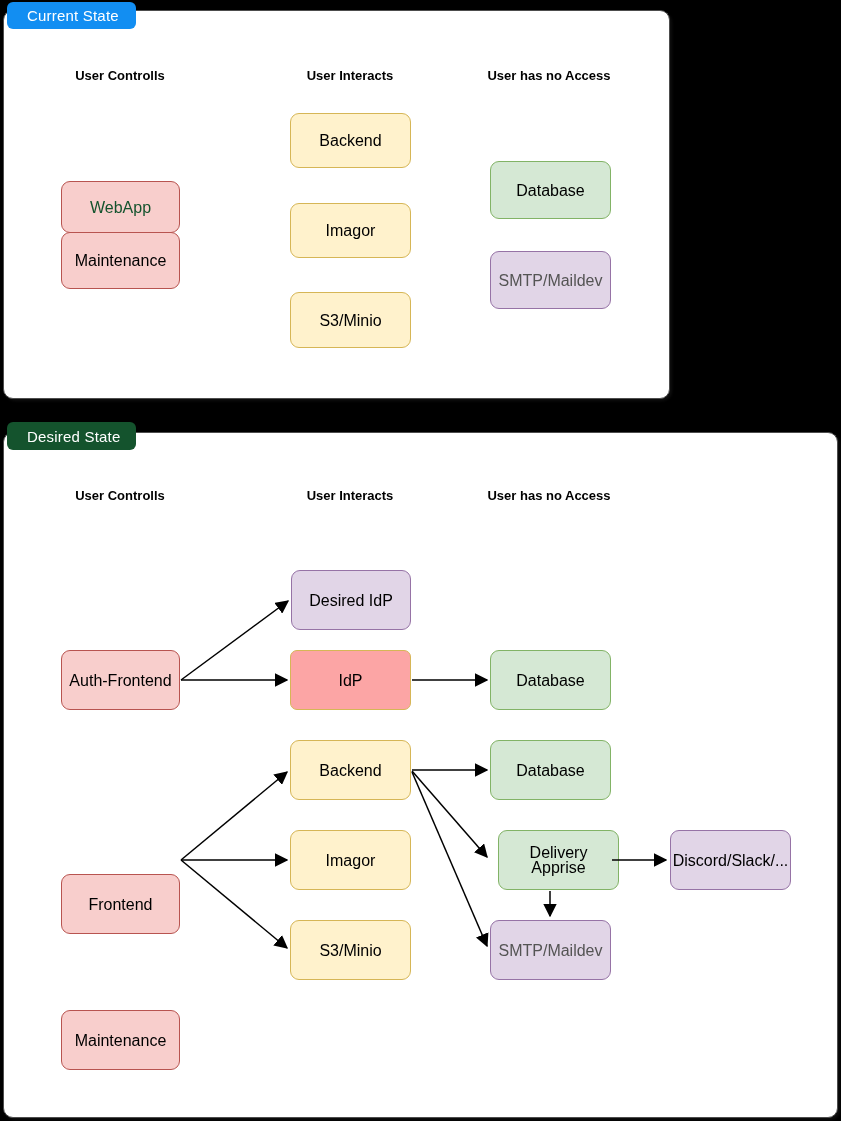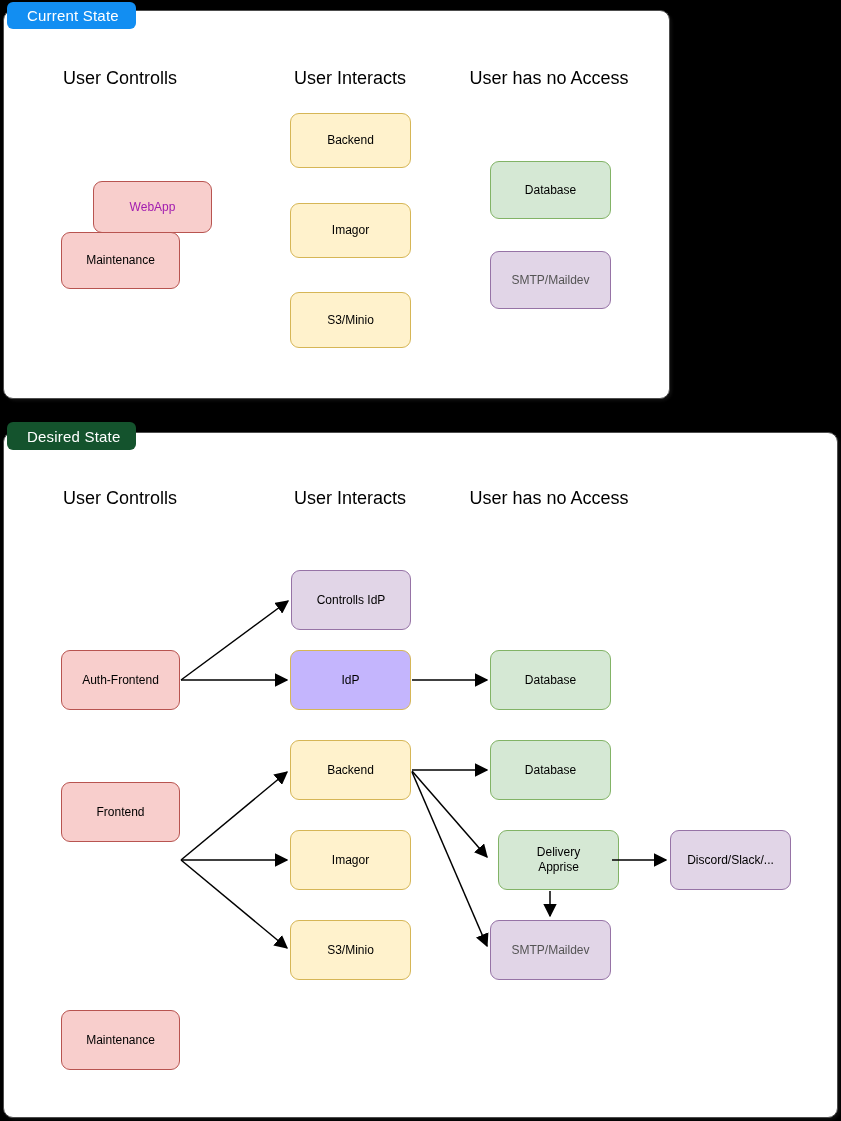--- a/index.html
+++ b/index.html
@@ -13,59 +13,59 @@
     position:absolute;background:#FFFFFF;border:1px solid #4D4D4D;
     border-radius:10px;box-sizing:border-box;z-index:1;
     box-shadow:2px 2px 3px rgba(255,255,255,0.06);
   }
   .tab{
     position:absolute;border-radius:6px;color:#FFFFFF;font-size:15px;
     display:flex;align-items:center;padding-left:20px;box-sizing:border-box;
     z-index:3;letter-spacing:.2px;
   }
   .hdr{
-    position:absolute;transform:translateX(-50%);font-weight:normal;
-    font-size:18px;color:#000;white-space:nowrap;z-index:2;
+    position:absolute;transform:translateX(-50%);font-weight:bold;
+    font-size:13px;color:#000;white-space:nowrap;z-index:2;
   }
   .node{
     position:absolute;border-radius:9px;border:1px solid;
     display:flex;align-items:center;justify-content:center;text-align:center;
-    font-size:12px;line-height:15px;box-sizing:border-box;white-space:pre-line;
+    font-size:16px;line-height:15px;box-sizing:border-box;white-space:pre-line;
     z-index:2;color:#000;
   }
   svg.edges{position:absolute;left:0;top:0;z-index:4;pointer-events:none;}
 </style>
 </head>
 <body>
 
 <div class="stage">
   <div class="panel" style="left: 3px; top: 10px; width: 667px; height: 389px; background: rgb(255, 255, 255); border-color: rgb(77, 77, 77);"></div>
     <div class="tab" style="left: 7px; top: 2px; width: 129px; height: 27px; background: rgb(18, 142, 242);">Current State</div>
     <div class="hdr" style="left: 120px; top: 68px;">User Controlls</div>
     <div class="hdr" style="left: 350px; top: 68px;">User Interacts</div>
     <div class="hdr" style="left: 549px; top: 68px;">User has no Access</div>
-    <div class="node" style="left: 61px; top: 181px; width: 119px; height: 52px; background: rgb(248, 206, 204); border-color: rgb(184, 84, 80); color: #a21caf; margin-left: 32px;">WebApp</div>
+    <div class="node" style="left: 61px; top: 181px; width: 119px; height: 52px; background: rgb(248, 206, 204); border-color: rgb(184, 84, 80); color: #14532d;">WebApp</div>
     <div class="node" style="left: 61px; top: 232px; width: 119px; height: 57px; background: rgb(248, 206, 204); border-color: rgb(184, 84, 80); color: rgb(0, 0, 0);">Maintenance</div>
     <div class="node" style="left: 290px; top: 113px; width: 121px; height: 55px; background: rgb(255, 242, 204); border-color: rgb(214, 182, 86); color: rgb(0, 0, 0);">Backend</div>
     <div class="node" style="left: 290px; top: 203px; width: 121px; height: 55px; background: rgb(255, 242, 204); border-color: rgb(214, 182, 86); color: rgb(0, 0, 0);">Imagor</div>
     <div class="node" style="left: 290px; top: 292px; width: 121px; height: 56px; background: rgb(255, 242, 204); border-color: rgb(214, 182, 86); color: rgb(0, 0, 0);">S3/Minio</div>
     <div class="node" style="left: 490px; top: 161px; width: 121px; height: 58px; background: rgb(213, 232, 212); border-color: rgb(130, 179, 102); color: rgb(0, 0, 0);">Database</div>
     <div class="node" style="left: 490px; top: 251px; width: 121px; height: 58px; background: rgb(225, 213, 231); border-color: rgb(150, 115, 166); color: rgb(84, 84, 84);">SMTP/Maildev</div>
     <div class="panel" style="left: 3px; top: 432px; width: 835px; height: 686px; background: rgb(255, 255, 255); border-color: rgb(77, 77, 77);"></div>
     <div class="tab" style="left: 7px; top: 422px; width: 129px; height: 28px; background: #14532d;">Desired State</div>
     <div class="hdr" style="left: 120px; top: 488px;">User Controlls</div>
     <div class="hdr" style="left: 350px; top: 488px;">User Interacts</div>
     <div class="hdr" style="left: 549px; top: 488px;">User has no Access</div>
     <div class="node" style="left: 61px; top: 650px; width: 119px; height: 60px; background: rgb(248, 206, 204); border-color: rgb(184, 84, 80); color: rgb(0, 0, 0);">Auth-Frontend</div>
-    <div class="node" style="left: 291px; top: 570px; width: 120px; height: 60px; background: rgb(225, 213, 231); border-color: rgb(150, 115, 166); color: rgb(0, 0, 0);">Controlls IdP</div>
-    <div class="node" style="left: 290px; top: 650px; width: 121px; height: 60px; background: #c4b5fd; border-color: rgb(214, 182, 86); color: rgb(0, 0, 0);">IdP</div>
+    <div class="node" style="left: 291px; top: 570px; width: 120px; height: 60px; background: rgb(225, 213, 231); border-color: rgb(150, 115, 166); color: rgb(0, 0, 0);">Desired IdP</div>
+    <div class="node" style="left: 290px; top: 650px; width: 121px; height: 60px; background: #fca5a5; border-color: rgb(214, 182, 86); color: rgb(0, 0, 0); border-radius: 7px;">IdP</div>
     <div class="node" style="left: 490px; top: 650px; width: 121px; height: 60px; background: rgb(213, 232, 212); border-color: rgb(130, 179, 102); color: rgb(0, 0, 0);">Database</div>
     <div class="node" style="left: 290px; top: 740px; width: 121px; height: 60px; background: rgb(255, 242, 204); border-color: rgb(214, 182, 86); color: rgb(0, 0, 0);">Backend</div>
     <div class="node" style="left: 490px; top: 740px; width: 121px; height: 60px; background: rgb(213, 232, 212); border-color: rgb(130, 179, 102); color: rgb(0, 0, 0);">Database</div>
-    <div class="node" style="left: 61px; top: 782px; width: 119px; height: 60px; background: rgb(248, 206, 204); border-color: rgb(184, 84, 80); color: rgb(0, 0, 0);">Frontend</div>
+    <div class="node" style="left: 61px; top: 874px; width: 119px; height: 60px; background: rgb(248, 206, 204); border-color: rgb(184, 84, 80); color: rgb(0, 0, 0);">Frontend</div>
     <div class="node" style="left: 290px; top: 830px; width: 121px; height: 60px; background: rgb(255, 242, 204); border-color: rgb(214, 182, 86); color: rgb(0, 0, 0);">Imagor</div>
     <div class="node" style="left: 490px; top: 830px; width: 121px; height: 60px; background: rgb(213, 232, 212); border-color: rgb(130, 179, 102); color: rgb(0, 0, 0); margin-left: 8px;">Delivery
 Apprise</div>
     <div class="node" style="left: 670px; top: 830px; width: 121px; height: 60px; background: rgb(225, 213, 231); border-color: rgb(150, 115, 166); color: rgb(0, 0, 0); text-align: center;">Discord/Slack/...</div>
     <div class="node" style="left: 290px; top: 920px; width: 121px; height: 60px; background: rgb(255, 242, 204); border-color: rgb(214, 182, 86); color: rgb(0, 0, 0);">S3/Minio</div>
     <div class="node" style="left: 490px; top: 920px; width: 121px; height: 60px; background: rgb(225, 213, 231); border-color: rgb(150, 115, 166); color: rgb(84, 84, 84);">SMTP/Maildev</div>
     <div class="node" style="left: 61px; top: 1010px; width: 119px; height: 60px; background: rgb(248, 206, 204); border-color: rgb(184, 84, 80); color: rgb(0, 0, 0);">Maintenance</div>
     <svg class="edges" width="841" height="1121">
     <defs>
       <marker id="arrowhead" viewBox="0 0 10 10" refX="9" refY="5" markerWidth="9" markerHeight="9" orient="auto-start-reverse">

